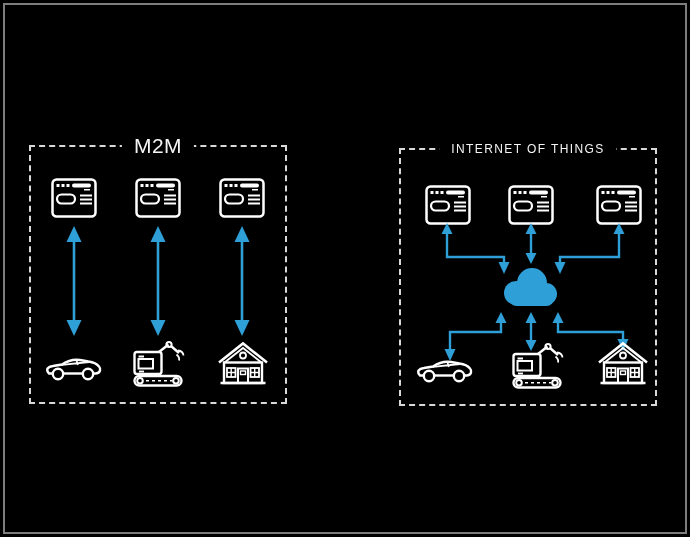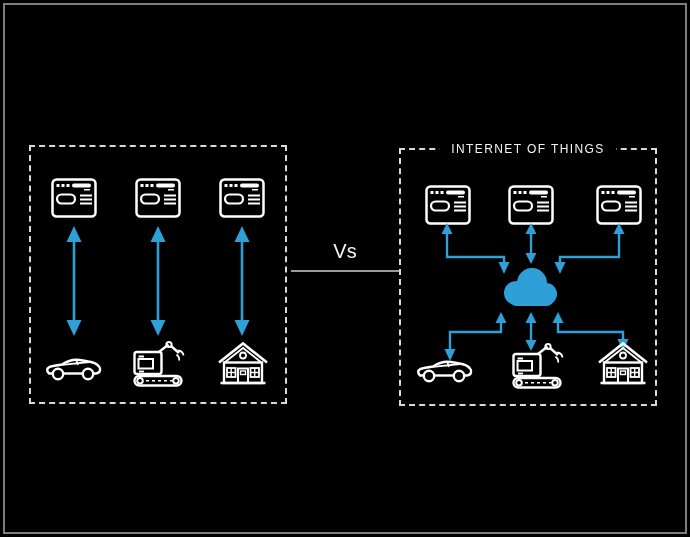--- a/index.html
+++ b/index.html
@@ -32,20 +32,21 @@
   .blue-f{fill:var(--accent-blue)}
   .blue-s{stroke:var(--accent-blue);fill:none}
 </style>
 </head>
 <body>
 
 <div class="canvas">
   <div class="frame"></div>
 
   <section class="panel panel-m2m">
+    <h2 class="panel-title">M2M</h2>
 
     <svg class="abs" style="left:20px;top:31px" width="46" height="40" viewBox="0 0 46 40">
       <rect class="stroke" x="1.5" y="1.5" width="43" height="37" rx="4" stroke-width="2.5"></rect>
       <rect class="fillw" x="5.5" y="6" width="3" height="3"></rect>
       <rect class="fillw" x="10.5" y="6" width="3" height="3"></rect>
       <rect class="fillw" x="15.5" y="6" width="3" height="3"></rect>
       <rect class="fillw" x="21" y="5.5" width="19" height="4" rx="2"></rect>
       <rect class="fillw" x="33" y="11" width="6" height="1.5"></rect>
       <rect class="stroke" x="6" y="16.5" width="18" height="9" rx="4.5" stroke-width="2.2"></rect>
       <path class="stroke" d="M29 17.5 H41 M29 21.5 H41 M29 25.5 H41" stroke-width="2.2"></path>
@@ -116,24 +117,20 @@
       <rect class="stroke" x="22" y="29.5" width="10" height="14.5" stroke-width="2"></rect>
       <rect class="stroke" x="24.5" y="32" width="5" height="3.5" stroke-width="1.4"></rect>
       <rect class="stroke" x="11" y="29" width="8.5" height="9" stroke-width="1.8"></rect>
       <path class="stroke" d="M15.2 29 v9 M11 33.5 h8.5" stroke-width="1.4"></path>
       <rect class="stroke" x="34.5" y="29" width="8.5" height="9" stroke-width="1.8"></rect>
       <path class="stroke" d="M38.7 29 v9 M34.5 33.5 h8.5" stroke-width="1.4"></path>
       <path class="stroke" d="M4.5 44 H49.5" stroke-width="2.6"></path>
     </svg>
   </section>
 
-  <div class="divider">
-    <span class="vs">Vs</span>
-    <div class="divider-line"></div>
-  </div>
 
   <section class="panel panel-iot">
     <h2 class="panel-title">INTERNET OF THINGS</h2>
 
     <svg class="abs" style="left:24px;top:35px" width="46" height="40" viewBox="0 0 46 40">
       <rect class="stroke" x="1.5" y="1.5" width="43" height="37" rx="4" stroke-width="2.5"></rect>
       <rect class="fillw" x="5.5" y="6" width="3" height="3"></rect>
       <rect class="fillw" x="10.5" y="6" width="3" height="3"></rect>
       <rect class="fillw" x="15.5" y="6" width="3" height="3"></rect>
       <rect class="fillw" x="21" y="5.5" width="19" height="4" rx="2"></rect>

